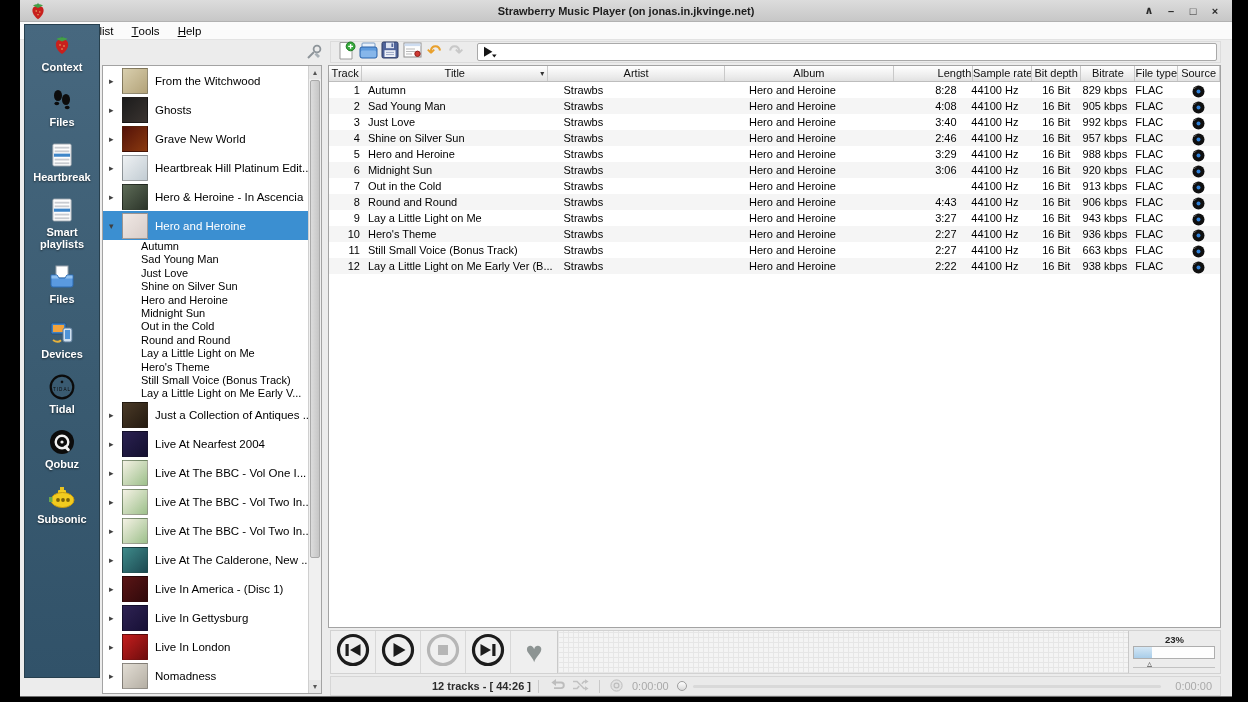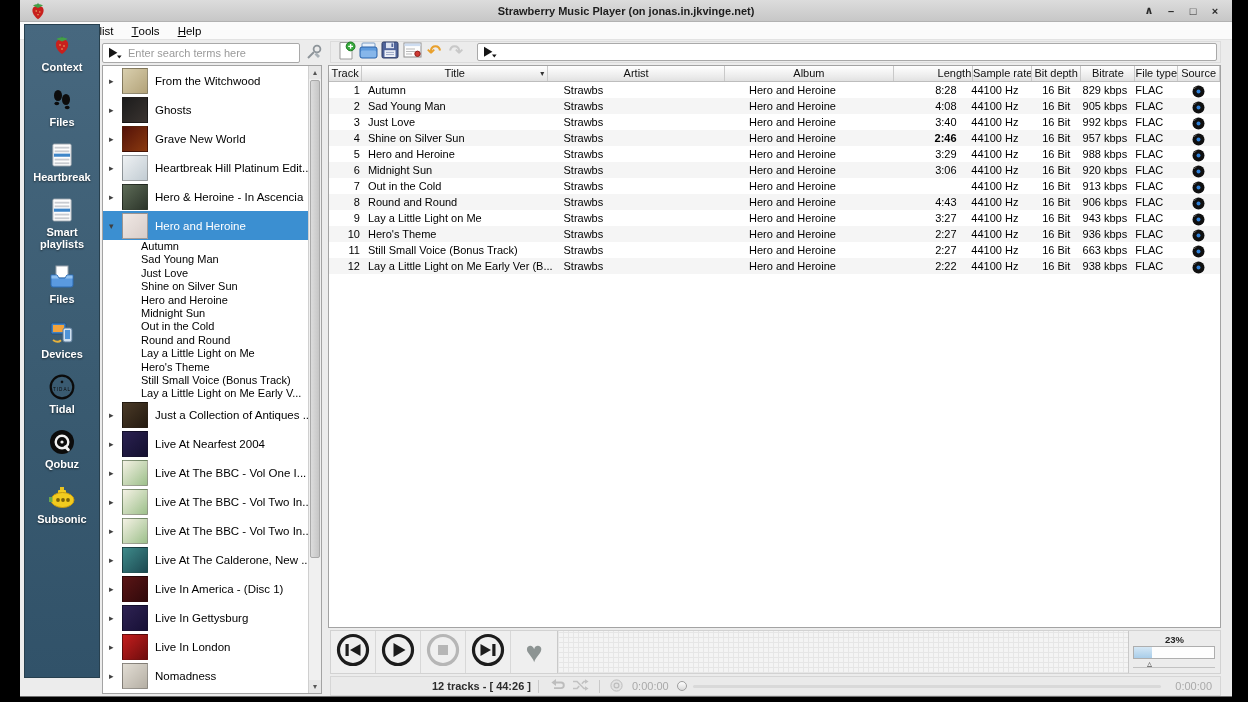--- a/index.html
+++ b/index.html
@@ -240,29 +240,20 @@
               <circle cx="10" cy="15" r="1.9" fill="#7a6208"></circle>
               <circle cx="15" cy="15" r="1.9" fill="#7a6208"></circle>
               <circle cx="20" cy="15" r="1.9" fill="#7a6208"></circle>
               <rect x="1" y="12" width="3.5" height="5" fill="#6aa84f"></rect>
             </svg>
           </div>
           <div class="side-label">Subsonic</div>
         </div>
       </div>
 
-    <div class="col-search">
-      <span class="sf-icon">
-          <svg width="14" height="12" viewBox="0 0 14 12">
-            <path d="M1 .8l8.4 5L1 10.8z" fill="#151515"></path>
-            <path d="M9 8.6h4.6L11.3 11.4z" fill="#151515"></path>
-          </svg>
-        </span>
-      <input placeholder="Enter search terms here" style="">
-    </div>
     <div class="wrench-btn">
       <span><svg width="16" height="16" viewBox="0 0 16 16">
             <path d="M2 14l6-6" stroke="#8d9499" stroke-width="2"></path>
             <circle cx="11" cy="5" r="3.4" fill="none" stroke="#8d9499" stroke-width="1.8"></circle>
             <path d="M10.5 8.5l3.5 3.5-2 2-3.5-3.5z" fill="#a8b0b6"></path>
           </svg></span>
     </div>
 
     <div class="tree">
       <div class="tree-inner">
@@ -477,21 +468,21 @@
                 <circle cx="6.5" cy="6.5" r="6" fill="#101010"></circle>
                 <circle cx="6.5" cy="6.5" r="2" fill="#2f7fd6"></circle>
                 <path d="M2.2 4a5 5 0 0 1 2.6-2.3" stroke="#666" stroke-width=".8" fill="none"></path>
               </svg></div>
           </div>
           <div class="prow alt">
             <div class="pcell r" style="width: 35px;">4</div>
             <div class="pcell " style="width: 196px;">Shine on Silver Sun</div>
             <div class="pcell " style="width: 186px;">Strawbs</div>
             <div class="pcell " style="width: 178px;">Hero and Heroine</div>
-            <div class="pcell r" style="width: 38px; font-weight: bold;">2:46</div>
+            <div class="pcell r" style="width: 38px;">2:46</div>
             <div class="pcell r" style="width: 62px;">44100 Hz</div>
             <div class="pcell r" style="width: 52px;">16 Bit</div>
             <div class="pcell r" style="width: 57px;">957 kbps</div>
             <div class="pcell " style="width: 45px;">FLAC</div>
             <div class="pcell c" style="width: 44px;"><svg width="13" height="13" viewBox="0 0 13 13">
                 <circle cx="6.5" cy="6.5" r="6" fill="#101010"></circle>
                 <circle cx="6.5" cy="6.5" r="2" fill="#2f7fd6"></circle>
                 <path d="M2.2 4a5 5 0 0 1 2.6-2.3" stroke="#666" stroke-width=".8" fill="none"></path>
               </svg></div>
           </div>

